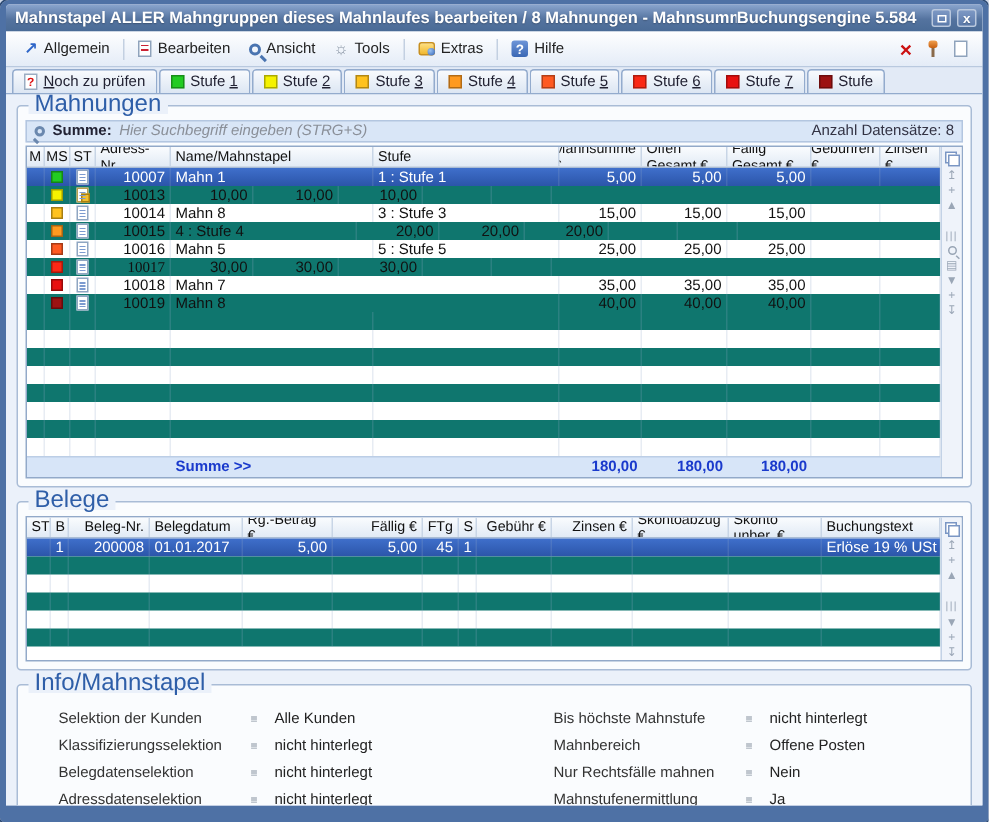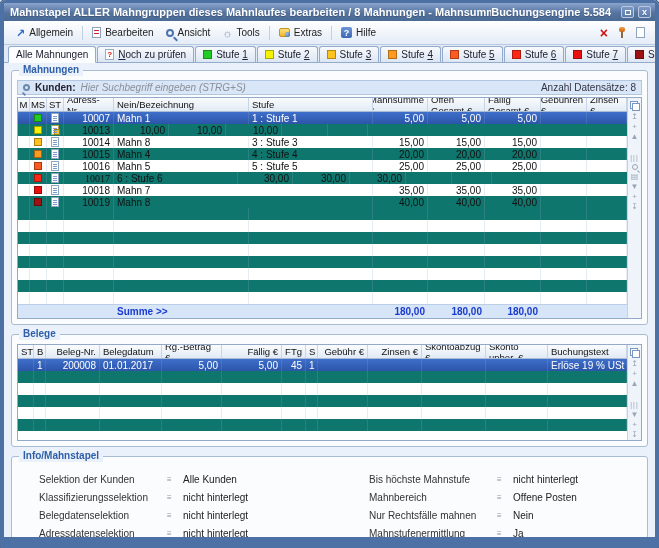--- a/index.html
+++ b/index.html
@@ -43,21 +43,21 @@
   .tab{display:flex;align-items:center;gap:4px;height:16px;padding:0 7px;border:1px solid #93ABCD;border-bottom:none;
     border-radius:3px 3px 0 0;background:linear-gradient(#F8FAFD,#DCE6F3);white-space:nowrap;color:#223;}
   .tab.active{background:#FCFDFE;height:17px;position:relative;z-index:2;margin-bottom:-1px;border-bottom:1px solid #FCFDFE;}
   .tab .sq{width:9px;height:9px;display:inline-block;border:1px solid rgba(0,0,0,.3);}
   .tab .tab-ic{width:9px;height:11px;background:#fff;border:1px solid #9AACC2;font-size:8px;font-weight:bold;
     display:flex;align-items:center;justify-content:center;}
   .tab .tab-ic.q{color:#D11;}
   
   .content{flex:1;display:flex;flex-direction:column;gap:9px;padding:7px 7px 6px;background:#EBF1FA;overflow:hidden;}
   .groupbox{border:1px solid #A9BCD6;border-radius:3px;position:relative;background:#FAFCFE;padding:9px 5px 5px;}
-  .grouplabel{position:absolute;top:-7px;left:7px;background:#EBF1FA;padding:0 4px;font-size:10px;color:#2E5EA8;line-height:12px;font-weight:bold;}
+  .grouplabel{position:absolute;top:-7px;left:7px;background:#EBF1FA;padding:0 4px;font-size:16px;color:#2E5EA8;line-height:12px;}
   
   .searchrow{height:15px;background:#D9E6F7;border:1px solid #B3C6E0;display:flex;align-items:center;gap:5px;
     padding:0 5px;font-size:10px;margin-bottom:2px;}
   .search-label{font-weight:bold;color:#223;}
   .search-input{flex:1;border:none;background:transparent;font-style:italic;font-size:10px;color:#555;outline:none;
     font-family:inherit;padding:0;}
   .search-input::placeholder{color:#8A8F98;font-style:italic;}
   .rec-count{color:#334;white-space:nowrap;}
   .s-mag{width:7px;height:7px;border:2px solid #6B88AE;border-radius:50%;position:relative;flex:0 0 auto;}
   .s-mag::after{content:"";position:absolute;width:4px;height:2px;background:#6B88AE;transform:rotate(45deg);left:-3px;top:7px;}
@@ -150,23 +150,20 @@
         </span>
       </span>
     <span class="menu-right">
       <span class="icon-red-x">×</span>
       <span class="icon-pin"></span>
       <span class="icon-page"></span>
     </span>
   </div>
 
   <div class="tabstrip" id="tabstrip">
-      <div class="tab active">
-        <span>Alle Mahnungen</span>
-      </div>
       <div class="tab">
         <span class="tab-ic q">?</span>
         <span><u>N</u>och zu prüfen</span>
       </div>
       <div class="tab">
         <span class="sq" style="background: rgb(34, 204, 34);"></span>
         <span>Stufe <u>1</u></span>
       </div>
       <div class="tab">
         <span class="sq" style="background: rgb(245, 242, 0);"></span>
@@ -197,32 +194,32 @@
         <span>Stufe </span>
       </div>
     </div>
 
   <div class="content">
 
     <div class="groupbox">
       <span class="grouplabel">Mahnungen</span>
       <div class="searchrow">
         <span class="s-mag"></span>
-        <span class="search-label">Kunden:</span>
+        <span class="search-label">Summe:</span>
         <input class="search-input" placeholder="Hier Suchbegriff eingeben (STRG+S)" style="">
         <span class="rec-count">Anzahl Datensätze: 8</span>
       </div>
       <div class="gridwrap">
         <div class="gridmain" id="main-grid">
             <div class="g-head">
               <div class="cell c" style="width: 12px; flex: 0 0 12px;">M</div>
               <div class="cell c" style="width: 17px; flex: 0 0 17px;">MS</div>
               <div class="cell c" style="width: 17px; flex: 0 0 17px;">ST</div>
               <div class="cell r" style="width: 50px; flex: 0 0 50px;">Adress-Nr.</div>
-              <div class="cell l" style="flex: 1 1 0%;">Nein/Bezeichnung</div>
+              <div class="cell l" style="flex: 1 1 0%;">Name/Mahnstapel</div>
               <div class="cell l" style="width: 124px; flex: 0 0 124px;">Stufe</div>
               <div class="cell r" style="width: 55px; flex: 0 0 55px;">Mahnsumme €</div>
               <div class="cell r" style="width: 57px; flex: 0 0 57px;">Offen Gesamt €</div>
               <div class="cell r" style="width: 56px; flex: 0 0 56px;">Fällig Gesamt €</div>
               <div class="cell r" style="width: 46px; flex: 0 0 46px;">Gebühren €</div>
               <div class="cell r" style="width: 40px; flex: 0 0 40px;">Zinsen €</div>
             </div>
             <div class="g-row sel">
               <div class="cell c" style="width: 12px; flex: 0 0 12px;"></div>
               <div class="cell c" style="width: 17px; flex: 0 0 17px;">
@@ -274,21 +271,20 @@
             </div>
             <div class="g-row alt">
               <div class="cell c" style="width: 12px; flex: 0 0 12px;"></div>
               <div class="cell c" style="width: 17px; flex: 0 0 17px;">
                 <span class="m-sq" style="background: rgb(255, 154, 32);"></span>
               </div>
               <div class="cell c" style="width: 17px; flex: 0 0 17px;">
                 <span class="doc-ic"></span>
               </div>
               <div class="cell r" style="width: 50px; flex: 0 0 50px;">10015</div>
-              <div class="cell l" style="flex: 1 1 0%;">Mahn 4</div>
               <div class="cell l" style="width: 124px; flex: 0 0 124px;">4 : Stufe 4</div>
               <div class="cell r" style="width: 55px; flex: 0 0 55px;">20,00</div>
               <div class="cell r" style="width: 57px; flex: 0 0 57px;">20,00</div>
               <div class="cell r" style="width: 56px; flex: 0 0 56px;">20,00</div>
               <div class="cell r" style="width: 46px; flex: 0 0 46px;"></div>
               <div class="cell r" style="width: 40px; flex: 0 0 40px;"></div>
             </div>
             <div class="g-row ">
               <div class="cell c" style="width: 12px; flex: 0 0 12px;"></div>
               <div class="cell c" style="width: 17px; flex: 0 0 17px;">
@@ -308,21 +304,20 @@
             </div>
             <div class="g-row alt">
               <div class="cell c" style="width: 12px; flex: 0 0 12px;"></div>
               <div class="cell c" style="width: 17px; flex: 0 0 17px;">
                 <span class="m-sq" style="background: rgb(250, 40, 21);"></span>
               </div>
               <div class="cell c" style="width: 17px; flex: 0 0 17px;">
                 <span class="doc-ic"></span>
               </div>
               <div class="cell r" style="width: 50px; flex: 0 0 50px; font-family: Liberation Serif, serif;">10017</div>
-              <div class="cell l" style="width: 124px; flex: 0 0 124px;">6 : Stufe 6</div>
               <div class="cell r" style="width: 55px; flex: 0 0 55px;">30,00</div>
               <div class="cell r" style="width: 57px; flex: 0 0 57px;">30,00</div>
               <div class="cell r" style="width: 56px; flex: 0 0 56px;">30,00</div>
               <div class="cell r" style="width: 46px; flex: 0 0 46px;"></div>
               <div class="cell r" style="width: 40px; flex: 0 0 40px;"></div>
             </div>
             <div class="g-row ">
               <div class="cell c" style="width: 12px; flex: 0 0 12px;"></div>
               <div class="cell c" style="width: 17px; flex: 0 0 17px;">
                 <span class="m-sq" style="background: rgb(232, 16, 16);"></span>

